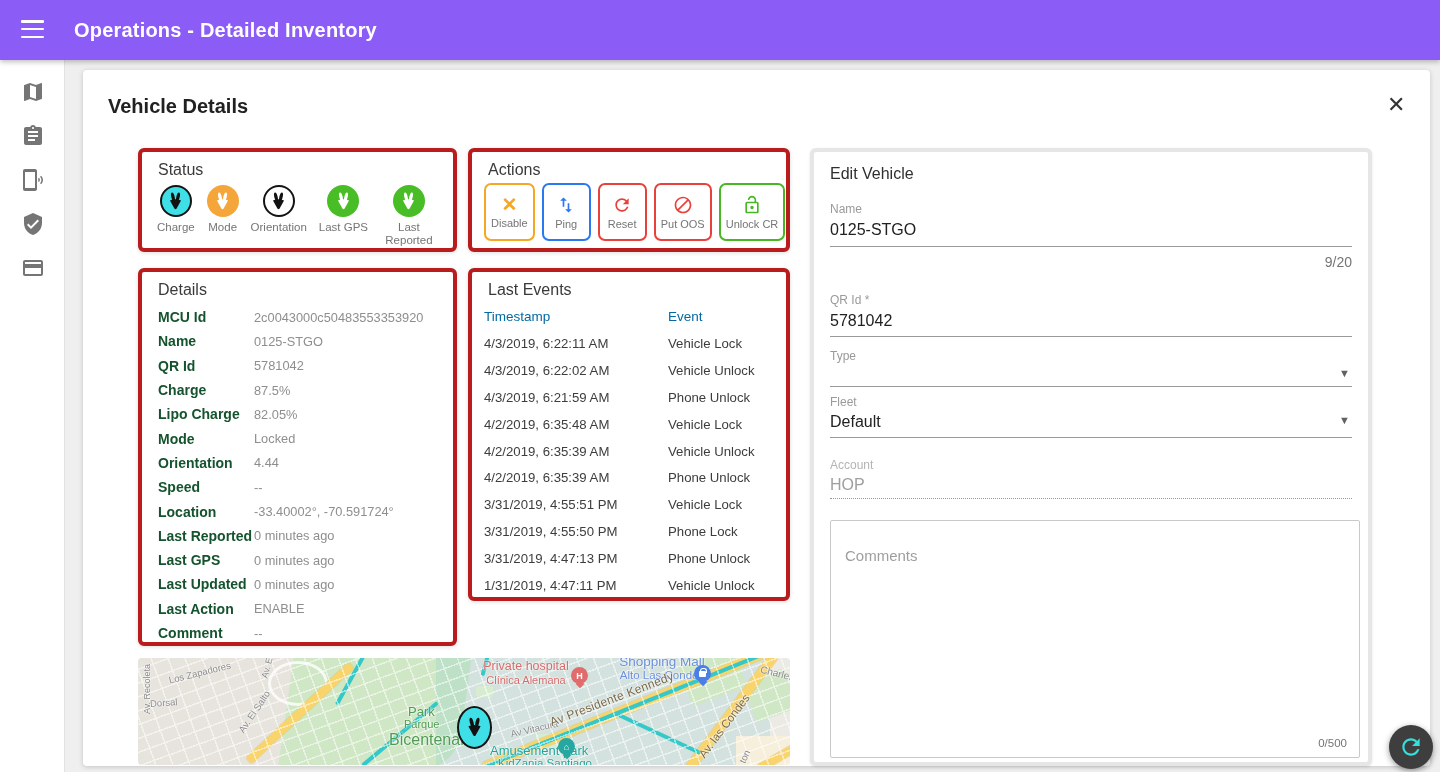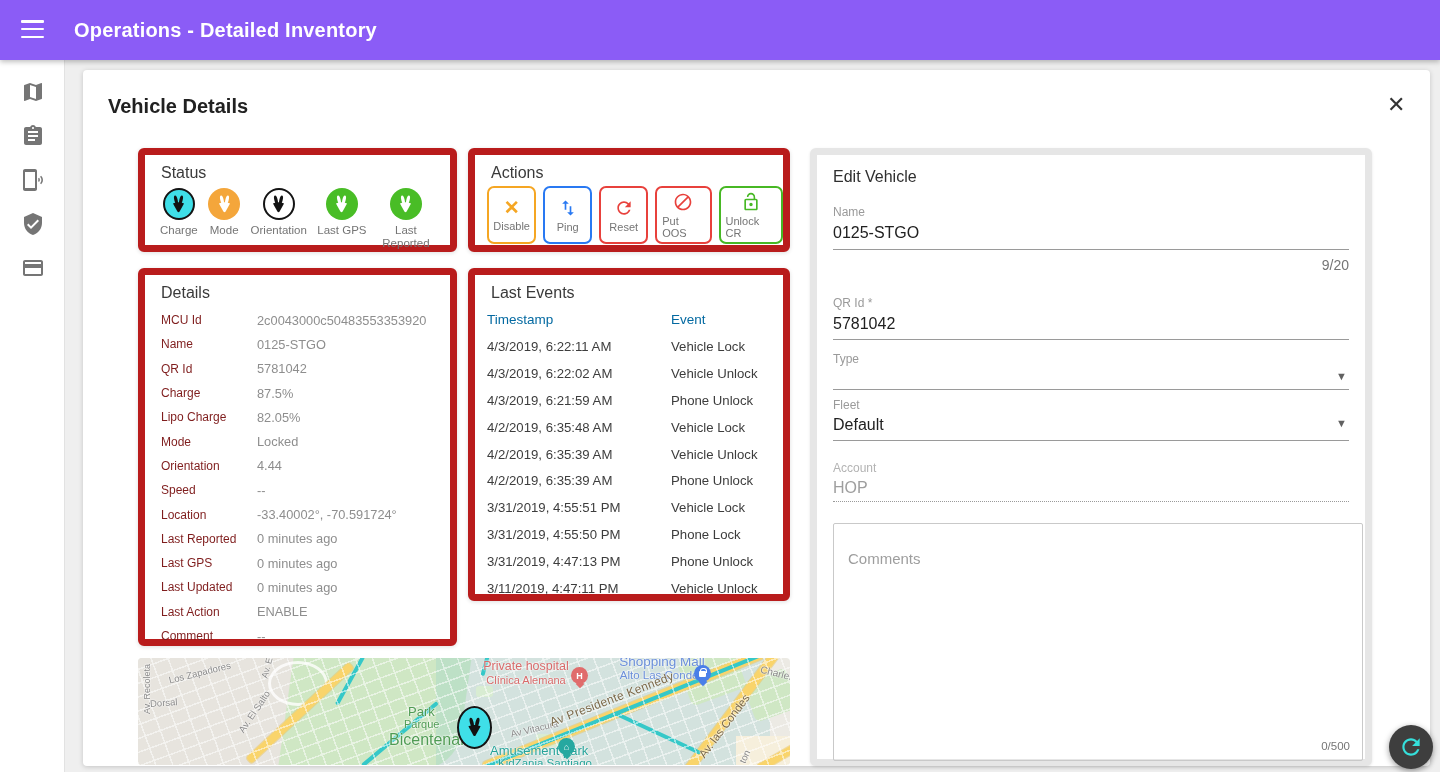--- a/index.html
+++ b/index.html
@@ -24,21 +24,21 @@
   .sidenav { padding-top:10px; }
 
   
   .sheet { position:absolute; left:83px; top:70px; width:1347px; height:696px;
     background:#fff; border-radius:4px; box-shadow:0 1px 5px rgba(0,0,0,.18); z-index:10; }
   .sheet-title { position:absolute; left:25px; top:25px; font-size:20px;
     font-weight:700; color:#212121; }
   .close-x { position:absolute; left:1304px; top:24px; font-size:22px; color:#333;
     cursor:pointer; font-weight:400; line-height:22px; }
 
-  .panel { position:absolute; background:#fff; border:7px solid #b91c1c;
+  .panel { position:absolute; background:#fff; border:4px solid #b91c1c;
     border-radius:6px; box-shadow:0 1px 4px rgba(0,0,0,.13); }
   .panel-title { position:absolute; left:16px; top:9px; font-size:16px; color:#3a3a3a; }
 
   
   .p-status { left:55px; top:78px; width:319px; height:104px; }
   .status-row { position:absolute; left:0; top:33px; width:100%; display:flex;
     justify-content:space-between; padding:0 15px; }
   .st-item { text-align:center; }
   .st-circle { width:32px; height:32px; border-radius:50%; margin:0 auto;
     display:flex; align-items:center; justify-content:center; }
@@ -60,21 +60,21 @@
   .abtn span.lbl { font-size:11px; color:#757575; font-weight:400; }
   .c-orange { border-color:#f5a623; color:#f5a623; }
   .c-blue   { border-color:#2979f2; color:#2979f2; }
   .c-red    { border-color:#e8413c; color:#e8413c; }
   .c-green  { border-color:#47b824; color:#47b824; }
 
   
   .p-details { left:55px; top:198px; width:319px; height:378px; }
   .det-rows { position:absolute; left:16px; top:33px; right:8px; }
   .det-row { display:flex; height:24.3px; align-items:center; }
-  .det-row .k { width:96px; font-size:12px; font-weight:400; color:#7f1d1d; }
+  .det-row .k { width:96px; font-size:14px; font-weight:700; color:#14532d; }
   .det-row .v { font-size:12.8px; color:#8e8e8e; }
 
   
   .p-events { left:385px; top:198px; width:322px; height:333px; }
   .ev-head { position:absolute; top:37px; left:12px; right:0; font-size:13.5px; color:#0369a1; }
   .ev-head .col2 { position:absolute; left:184px; }
   .ev-rows { position:absolute; top:59px; left:12px; right:0; }
   .ev-row { position:relative; height:26.9px; line-height:26.9px; font-size:13.2px; color:#3d3d3d; }
   .ev-row .col2 { position:absolute; left:184px; }
 
@@ -364,21 +364,21 @@
     <div class="ev-rows">
       <div class="ev-row"><span>4/3/2019, 6:22:11 AM</span><span class="col2">Vehicle Lock</span></div>
       <div class="ev-row"><span>4/3/2019, 6:22:02 AM</span><span class="col2">Vehicle Unlock</span></div>
       <div class="ev-row"><span>4/3/2019, 6:21:59 AM</span><span class="col2">Phone Unlock</span></div>
       <div class="ev-row"><span>4/2/2019, 6:35:48 AM</span><span class="col2">Vehicle Lock</span></div>
       <div class="ev-row"><span>4/2/2019, 6:35:39 AM</span><span class="col2">Vehicle Unlock</span></div>
       <div class="ev-row"><span>4/2/2019, 6:35:39 AM</span><span class="col2">Phone Unlock</span></div>
       <div class="ev-row"><span>3/31/2019, 4:55:51 PM</span><span class="col2">Vehicle Lock</span></div>
       <div class="ev-row"><span>3/31/2019, 4:55:50 PM</span><span class="col2">Phone Lock</span></div>
       <div class="ev-row"><span>3/31/2019, 4:47:13 PM</span><span class="col2">Phone Unlock</span></div>
-      <div class="ev-row"><span>3/11/2019, 4:47:11 PM</span><span class="col2">Vehicle Unlock</span></div>
+      <div class="ev-row"><span>1/31/2019, 4:47:11 PM</span><span class="col2">Vehicle Unlock</span></div>
     </div>
   </div>
 
   <div class="map">
     <div class="zone z-left"></div>
     <div class="green g-park"></div>
     <div class="ring"></div>
     <div class="zone z-teal"></div>
     <div class="green g-tr"></div>
     <div class="green g-re"></div>

